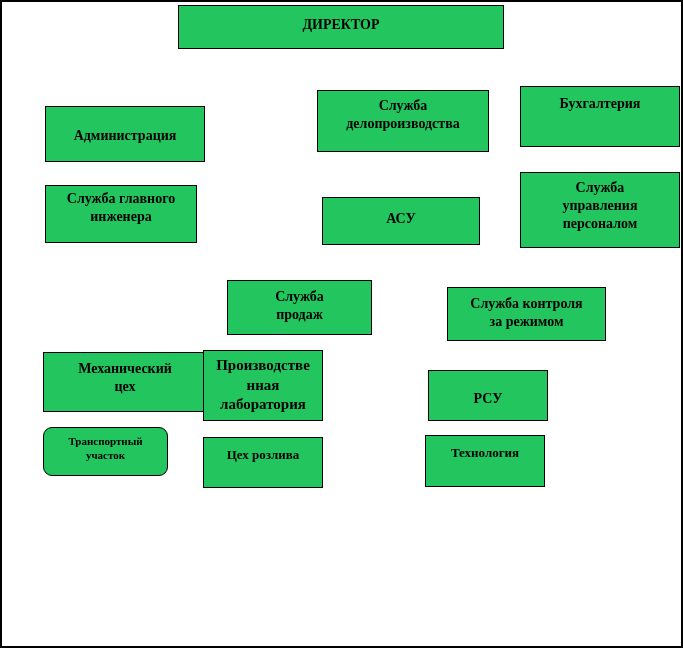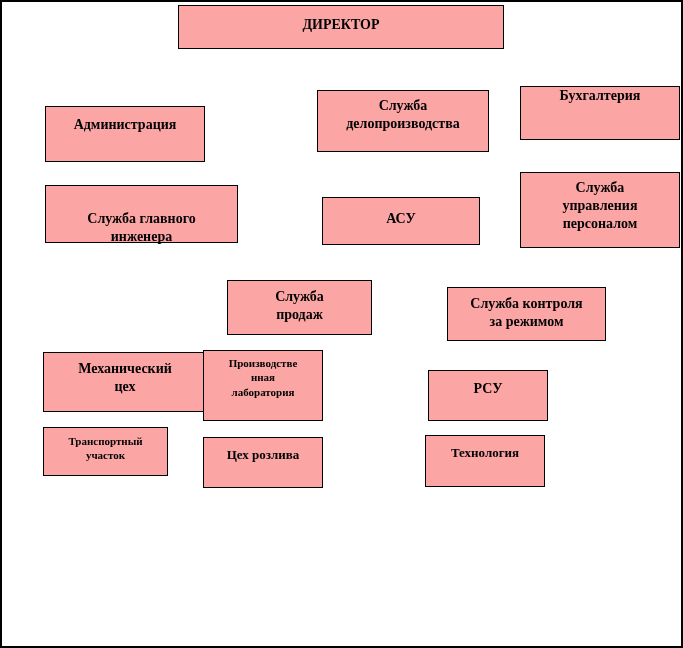--- a/index.html
+++ b/index.html
@@ -13,47 +13,47 @@
     height: 648px;
     box-sizing: border-box;
     border: 2px solid #000000;
     background: #ffffff;
     font-family: "Liberation Serif", "DejaVu Serif", serif;
     overflow: hidden;
   }
   .box {
     position: absolute;
     box-sizing: border-box;
-    background: #fca5a5;
+    background: #22c55e;
     border: 1px solid #000000;
     display: flex;
     justify-content: center;
     align-items: flex-start;
     text-align: center;
     font-weight: bold;
     font-size: 14px;
     line-height: 1.3;
     color: #000000;
     white-space: pre-line;
   }
   
   .n-director       { left:176px; top:3px;   width:326px; height:44px; padding-top:10px; }
-  .n-administration { left:43px;  top:104px; width:160px; height:56px; padding-top:9px; }
+  .n-administration { left:43px;  top:104px; width:160px; height:56px; padding-top:20px; }
   .n-clerical       { left:315px; top:88px;  width:172px; height:62px; padding-top:6px; }
-  .n-accounting     { left:518px; top:84px;  width:160px; height:54px; padding-top:0; }
-  .n-chief-engineer { left:43px;  top:183px; width:193px; height:58px; padding-top:24px; }
+  .n-accounting     { left:518px; top:84px;  width:160px; height:61px; padding-top:8px; }
+  .n-chief-engineer { left:43px;  top:183px; width:152px; height:58px; padding-top:4px; }
   .n-asu            { left:320px; top:195px; width:158px; height:48px; padding-top:12px; }
   .n-hr             { left:518px; top:170px; width:160px; height:76px; padding-top:6px; }
   .n-onts           { left:36px;  top:272px; width:110px; height:60px; padding-top:9px; }
   .n-sales          { left:225px; top:278px; width:145px; height:55px; padding-top:7px; }
   .n-regime-control { left:445px; top:285px; width:159px; height:54px; padding-top:7px; }
   .n-mechanical     { left:41px;  top:350px; width:164px; height:60px; padding-top:7px; }
-  .n-lab            { left:201px; top:348px; width:120px; height:71px; padding-top:5px; font-size:11px; }
-  .n-rsu            { left:426px; top:368px; width:120px; height:51px; padding-top:9px; }
-  .n-transport      { left:41px;  top:425px; width:125px; height:49px; padding-top:6px; font-size:11px; }
+  .n-lab            { left:201px; top:348px; width:120px; height:71px; padding-top:5px; font-size:15px; }
+  .n-rsu            { left:426px; top:368px; width:120px; height:51px; padding-top:19px; }
+  .n-transport      { left:41px;  top:425px; width:125px; height:49px; padding-top:6px; font-size:11px;border-radius:9px; }
   .n-bottling       { left:201px; top:435px; width:120px; height:51px; padding-top:9px; font-size:13px; }
   .n-technology     { left:423px; top:433px; width:120px; height:52px; padding-top:9px; font-size:13px; }
 </style>
 </head>
 <body>
 
 <div class="canvas">
 
   <div class="box n-director">ДИРЕКТОР</div>
 

